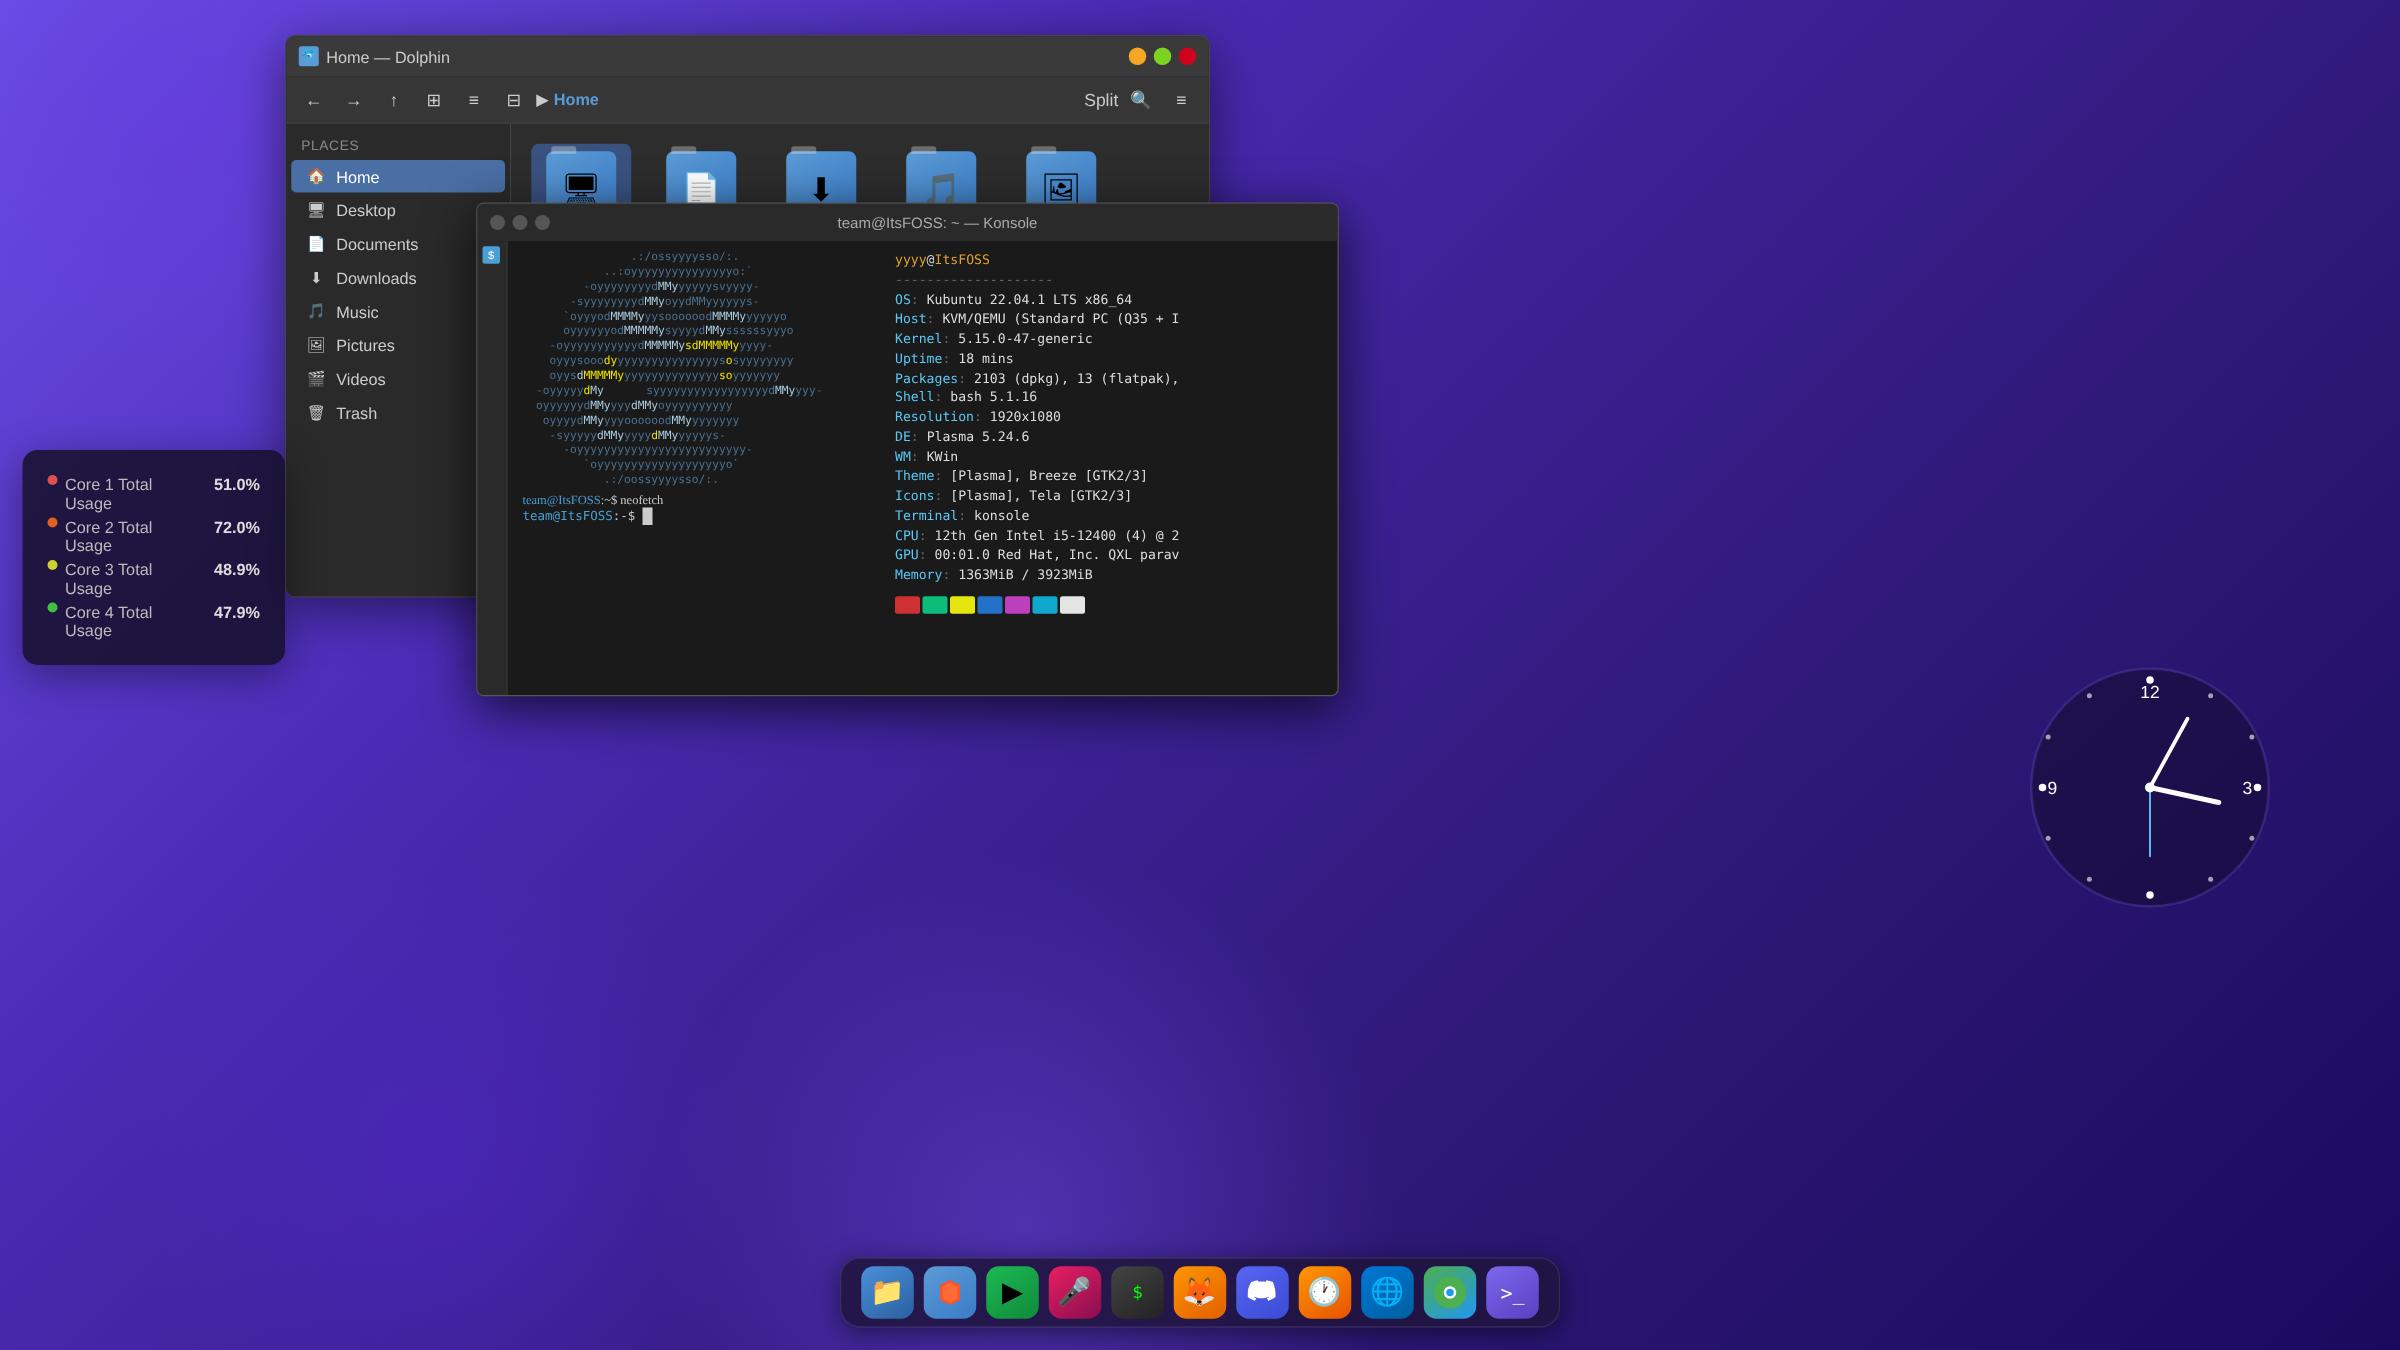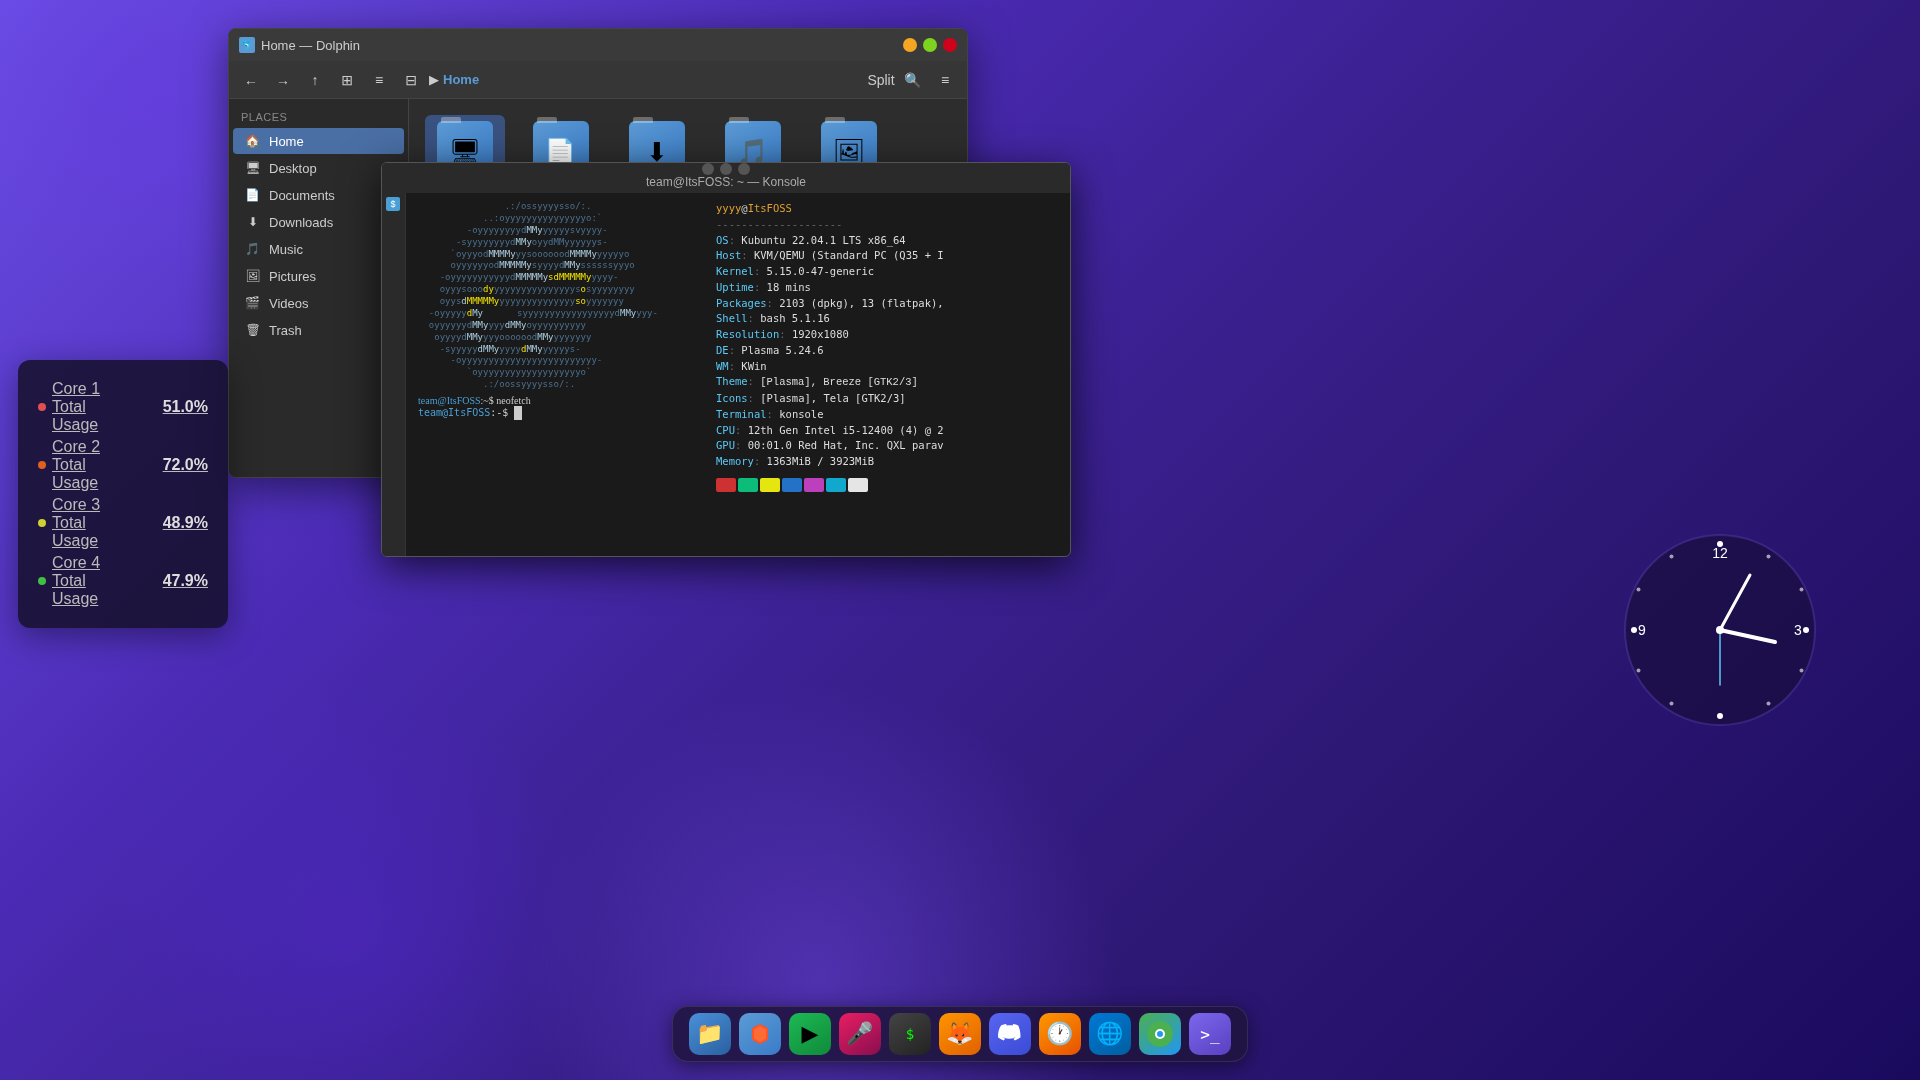--- a/index.html
+++ b/index.html
@@ -253,21 +253,20 @@
       border: 1px solid #555;
     }
 
     .konsole-titlebar {
       background: #2a2a2a;
       height: 30px;
       display: flex;
       align-items: center;
       padding: 0 10px;
       justify-content: space-between;
-      flex-direction: column;
     }
 
     .konsole-title {
       color: #aaa;
       font-size: 12px;
       flex: 1;
       text-align: center;
     }
 
     .konsole-controls {
@@ -374,25 +373,23 @@
     }
 
     .core-list {
       display: flex;
       flex-direction: column;
       gap: 4px;
     }
 
     .core-item {
       display: flex;
-      align-items: center;
       gap: 6px;
-      font-size: 16px;
+      font-size: 13px;
       color: #bbb;
-      text-decoration: underline;
     }
 
     .core-dot {
       width: 8px; height: 8px;
       border-radius: 50%;
       flex-shrink: 0;
     }
 
     .core-name { flex: 1; }
     .core-pct { color: #ddd; font-weight: bold; padding-left: 32px; }
@@ -628,21 +625,21 @@
         <div style="color:#666;">--------------------</div>
         <div><span style="color:#5bc8f5;">OS</span><span style="color:#666;">: </span><span style="color:#ddd;">Kubuntu 22.04.1 LTS x86_64</span></div>
         <div><span style="color:#5bc8f5;">Host</span><span style="color:#666;">: </span><span style="color:#ddd;">KVM/QEMU (Standard PC (Q35 + I</span></div>
         <div><span style="color:#5bc8f5;">Kernel</span><span style="color:#666;">: </span><span style="color:#ddd;">5.15.0-47-generic</span></div>
         <div><span style="color:#5bc8f5;">Uptime</span><span style="color:#666;">: </span><span style="color:#ddd;">18 mins</span></div>
         <div><span style="color:#5bc8f5;">Packages</span><span style="color:#666;">: </span><span style="color:#ddd;">2103 (dpkg), 13 (flatpak),</span></div>
         <div><span style="color:#5bc8f5;">Shell</span><span style="color:#666;">: </span><span style="color:#ddd;">bash 5.1.16</span></div>
         <div><span style="color:#5bc8f5;">Resolution</span><span style="color:#666;">: </span><span style="color:#ddd;">1920x1080</span></div>
         <div><span style="color:#5bc8f5;">DE</span><span style="color:#666;">: </span><span style="color:#ddd;">Plasma 5.24.6</span></div>
         <div><span style="color:#5bc8f5;">WM</span><span style="color:#666;">: </span><span style="color:#ddd;">KWin</span></div>
-        <div><span style="color:#5bc8f5;">Theme</span><span style="color:#666;">: </span><span style="color:#ddd;font-family:Liberation Mono, monospace;">[Plasma], Breeze [GTK2/3]</span></div>
+        <div><span style="color:#5bc8f5;">Theme</span><span style="color:#666;">: </span><span style="color:#ddd;">[Plasma], Breeze [GTK2/3]</span></div>
         <div><span style="color:#5bc8f5;margin-top:23px;">Icons</span><span style="color:#666;">: </span><span style="color:#ddd;">[Plasma], Tela [GTK2/3]</span></div>
         <div><span style="color:#5bc8f5;">Terminal</span><span style="color:#666;">: </span><span style="color:#ddd;">konsole</span></div>
         <div><span style="color:#5bc8f5;">CPU</span><span style="color:#666;">: </span><span style="color:#ddd;">12th Gen Intel i5-12400 (4) @ 2</span></div>
         <div><span style="color:#5bc8f5;">GPU</span><span style="color:#666;">: </span><span style="color:#ddd;">00:01.0 Red Hat, Inc. QXL parav</span></div>
         <div><span style="color:#5bc8f5;">Memory</span><span style="color:#666;">: </span><span style="color:#ddd;">1363MiB / 3923MiB</span></div>
         <div class="color-blocks" style="margin-top:8px;">
           <div class="color-block" style="background:#cd3131;"></div>
           <div class="color-block" style="background:#0dbc79;"></div>
           <div class="color-block" style="background:#e5e510;"></div>
           <div class="color-block" style="background:#2472c8;"></div>

